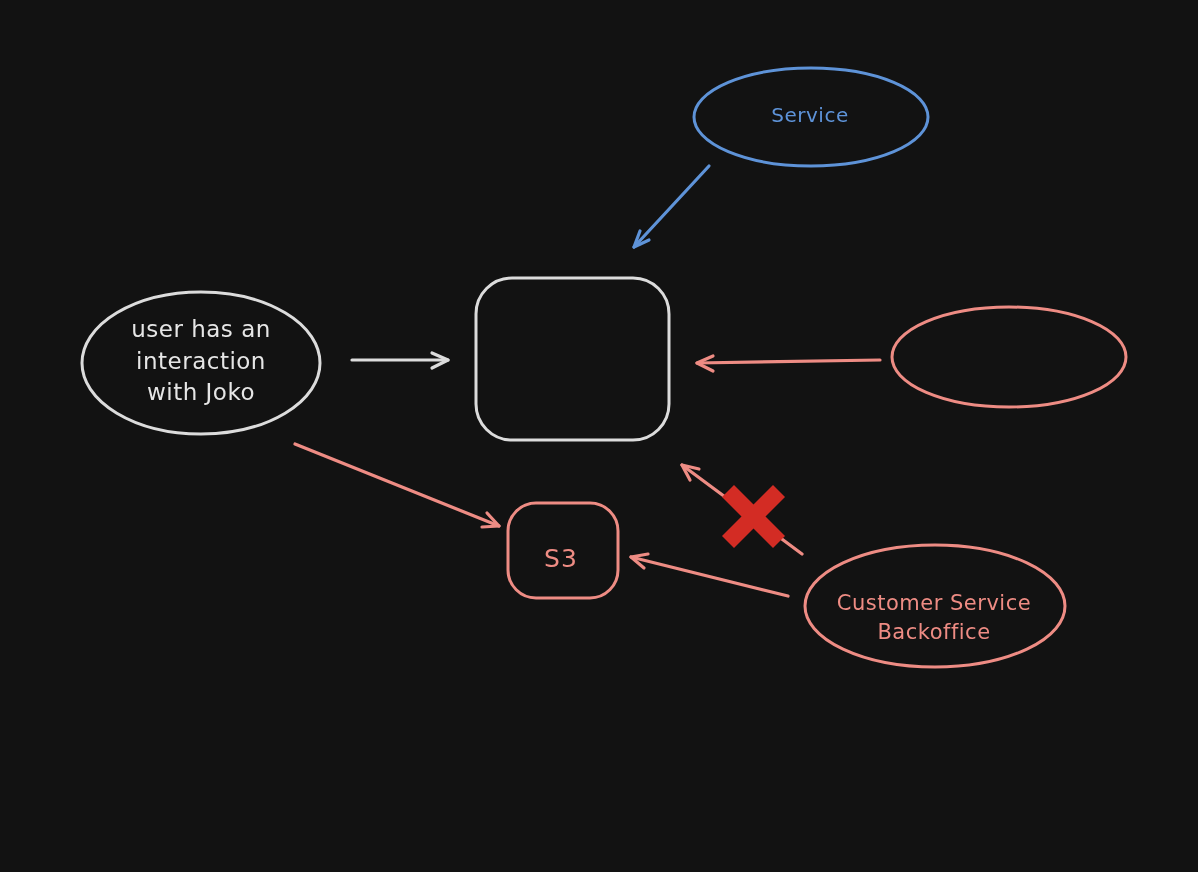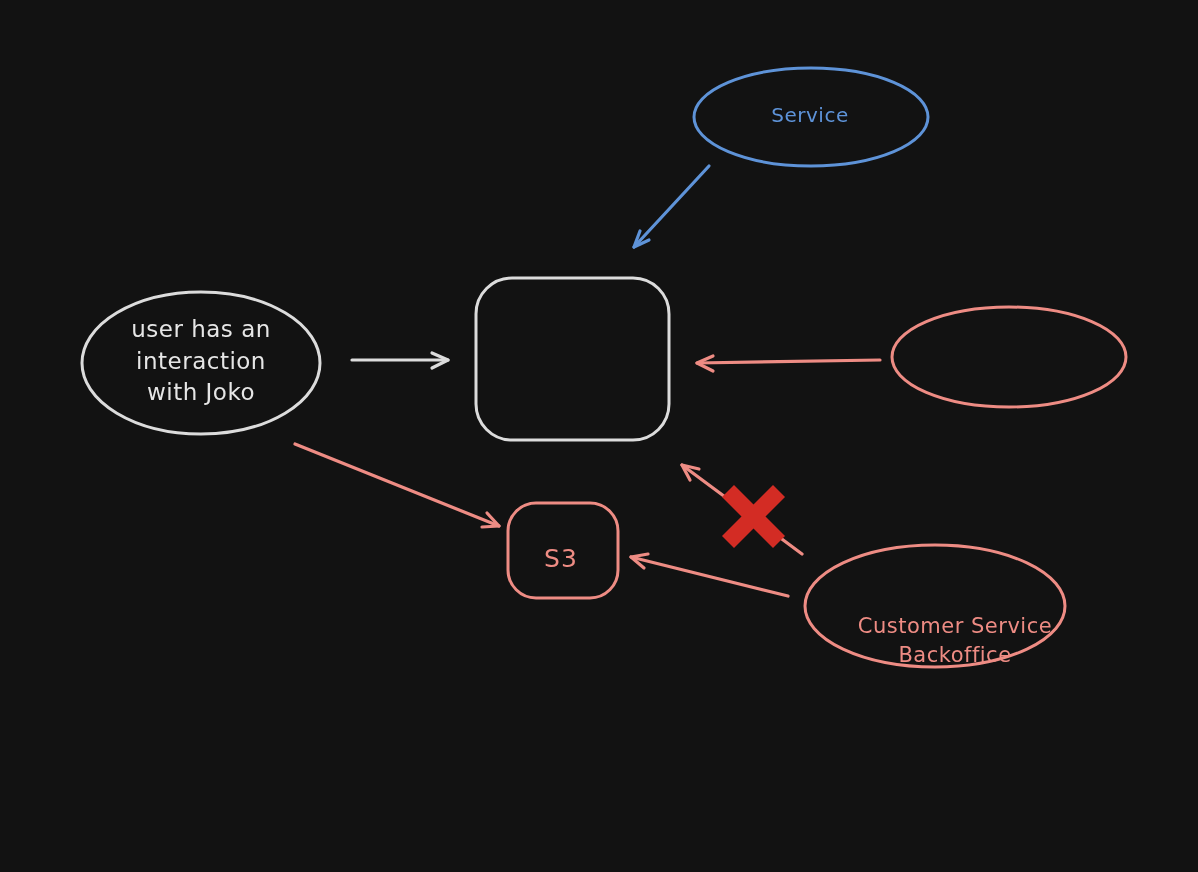--- a/index.html
+++ b/index.html
@@ -41,21 +41,21 @@
     letter-spacing:.5px;
   }
   .label.light{color:var(--text-light);}
   .label.blue{color:var(--blue);}
   .label.salmon{color:var(--salmon);}
   .lbl-backend{left:810px;top:116px;font-size:20px;}
   .lbl-user{left:201px;top:362px;font-size:23px;}
   .lbl-ddb{left:572px;top:360px;font-size:22px;}
   .lbl-dw{left:1009px;top:357px;font-size:21px;}
   .lbl-s3{left:561px;top:549px;font-size:25px;letter-spacing:1px;margin-top:10px;}
-  .lbl-cs{left:934px;top:641px;font-size:21px;margin-left:21px;}
+  .lbl-cs{left:934px;top:618px;font-size:21px;}
   .diagram-title{
     position:absolute;left:137px;top:733px;
     font-size:70px;line-height:1.1;
     color:var(--title-gray);
     letter-spacing:0px;
     white-space:nowrap;
   }
 </style>
 </head>
 <body>

